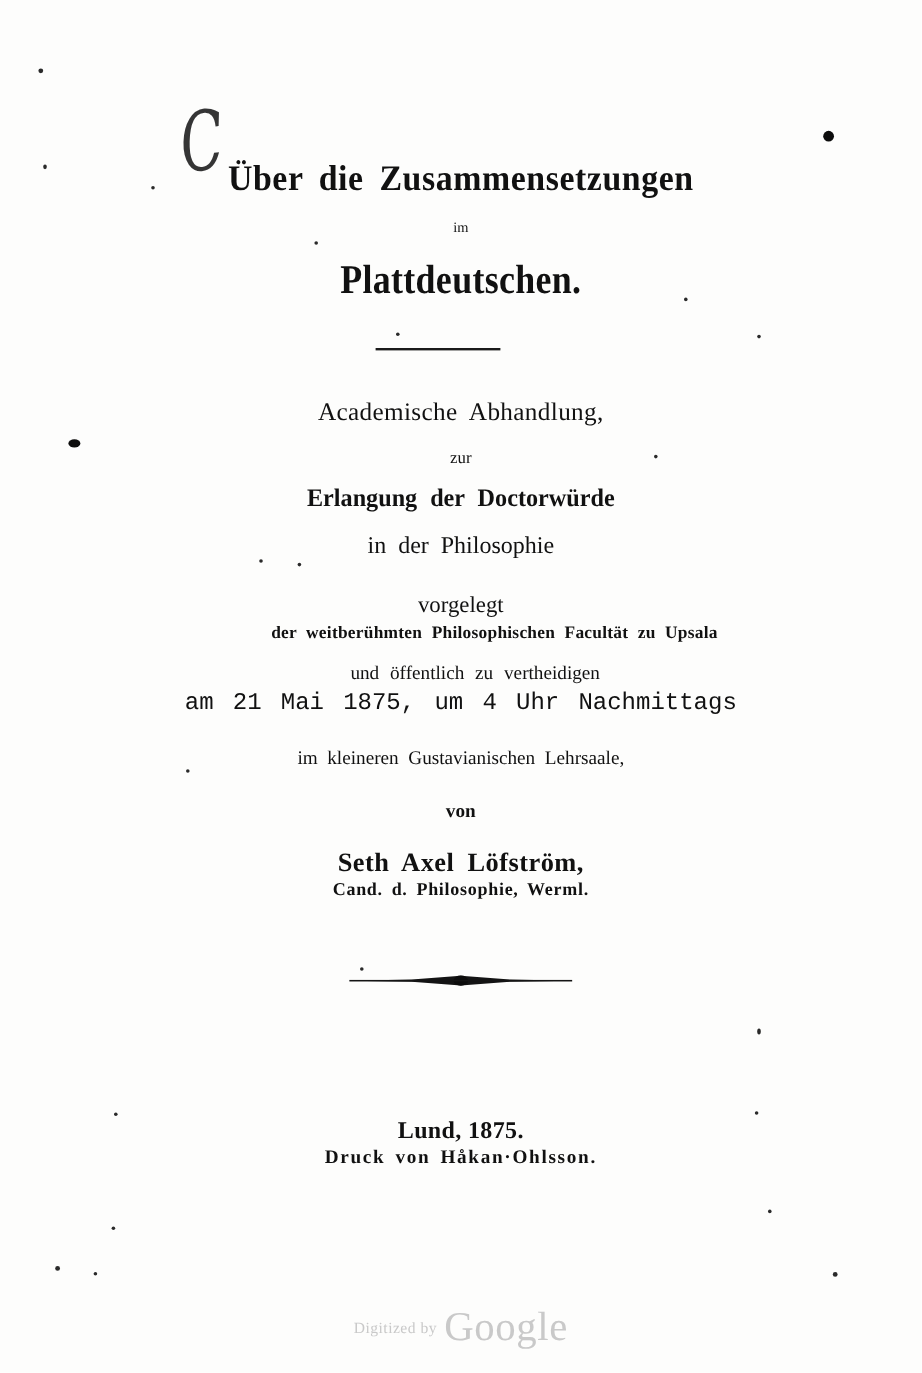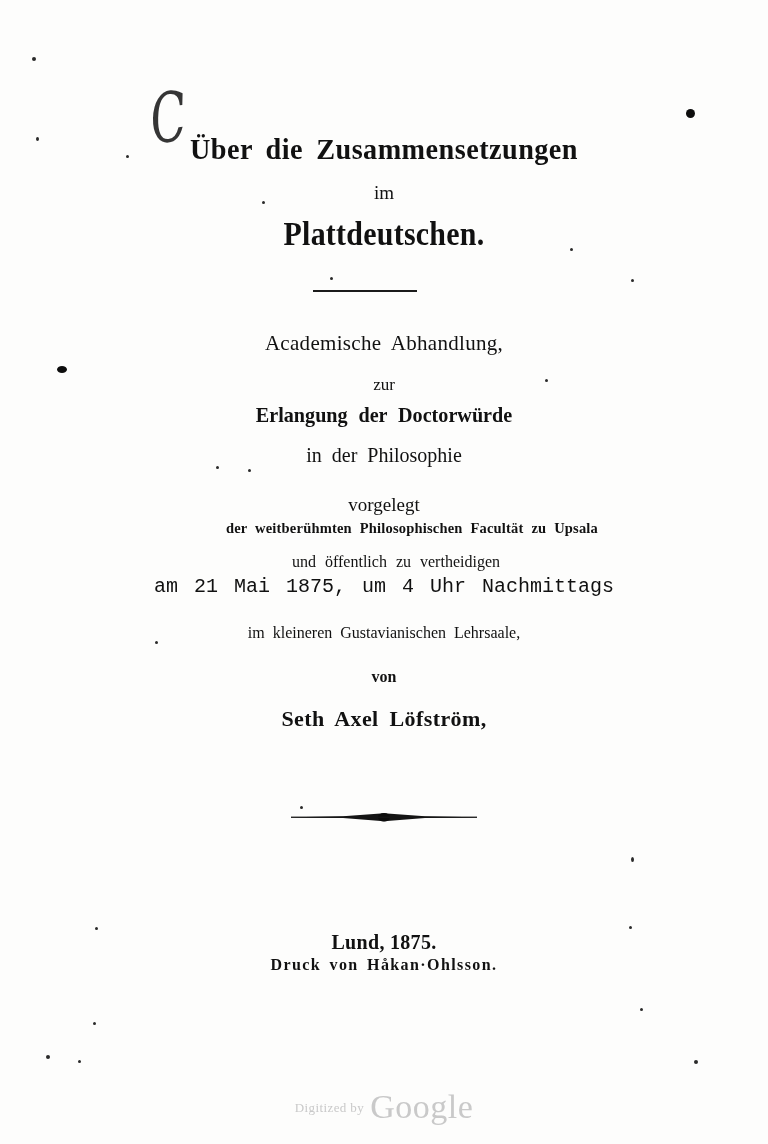--- a/index.html
+++ b/index.html
@@ -35,21 +35,21 @@
     top: 134px;
     font-family: "Liberation Serif", "DejaVu Serif", serif;
     font-weight: bold;
     font-size: 30px;
     letter-spacing: 0.5px;
     word-spacing: 6px;
     transform: scaleX(0.94);
   }
   .title-im {
     top: 183px;
-    font-size: 19px;
+    font-size: 12px;
     font-weight: normal;
   }
   .title-sub {
     top: 217px;
     font-family: "Liberation Serif", "DejaVu Serif", serif;
     font-weight: bold;
     font-size: 34px;
     letter-spacing: 0.3px;
     transform: scaleX(0.88);
   }
@@ -86,21 +86,21 @@
 
   
   .l-academische {
     top: 333px;
     font-size: 21px;
     letter-spacing: 0.3px;
     word-spacing: 5px;
   }
   .l-zur {
     top: 376px;
-    font-size: 17px;
+    font-size: 14px;
   }
   .l-erlangung {
     top: 405px;
     font-weight: bold;
     font-size: 21px;
     word-spacing: 6px;
     transform: scaleX(0.96);
   }
   .l-inder {
     top: 445px;
@@ -251,20 +251,21 @@
   <div class="line l-erlangung">Erlangung der Doctorwürde</div>
   <div class="line l-inder">in der Philosophie</div>
   <div class="line l-vorgelegt">vorgelegt</div>
   <div class="line l-facultaet">der weitberühmten Philosophischen Facultät zu Upsala</div>
   <div class="line l-oeffentlich">und öffentlich zu vertheidigen</div>
   <div class="line l-datum">am 21 Mai 1875, um 4 Uhr Nachmittags</div>
   <div class="line l-saal">im kleineren Gustavianischen Lehrsaale,</div>
 
   <div class="line l-von">von</div>
   <div class="line l-author">Seth Axel Löfström,</div>
+  <div class="line l-affil">Cand. d. Philosophie, Werml.</div>
 
   <div class="ornament">
     <svg width="186" height="14" viewBox="0 0 186 14" xmlns="http://www.w3.org/2000/svg">
       <path d="M2 7.2 L52 6.3 L93 3.2 L134 6.3 L184 7.2 L134 8.1 L93 11.2 L52 8.1 Z" fill="#141414"></path>
       <ellipse cx="93" cy="7.2" rx="6" ry="4.2" fill="#0c0c0c"></ellipse>
       <rect x="0" y="6.6" width="186" height="1.3" fill="#141414"></rect>
     </svg>
   </div>
 
   <div class="line l-place">Lund, 1875.</div>

